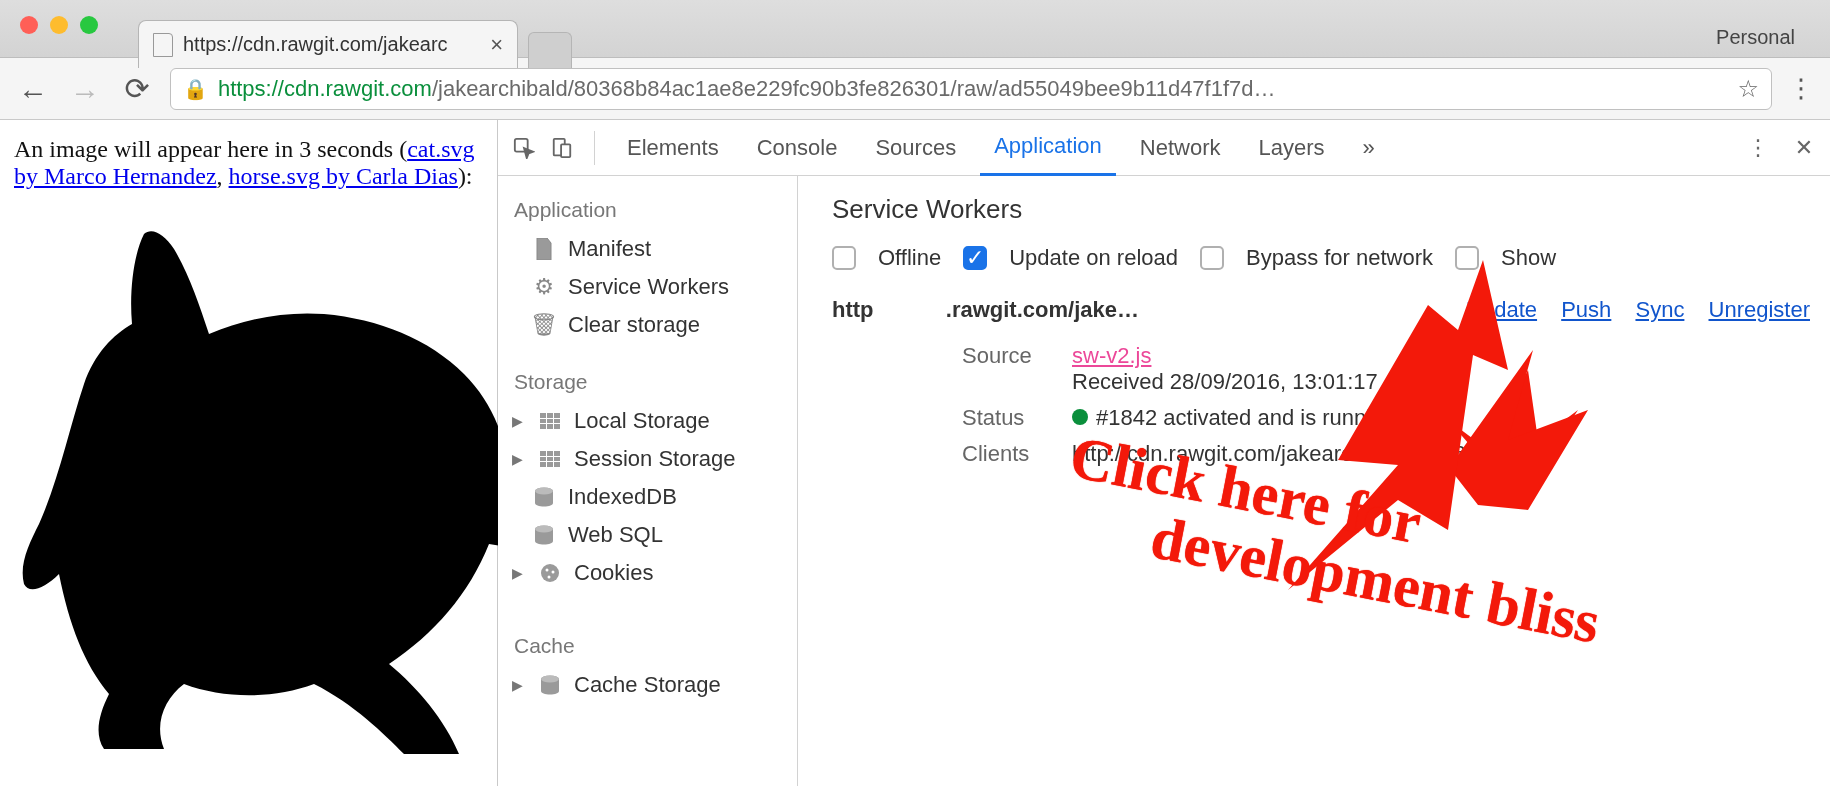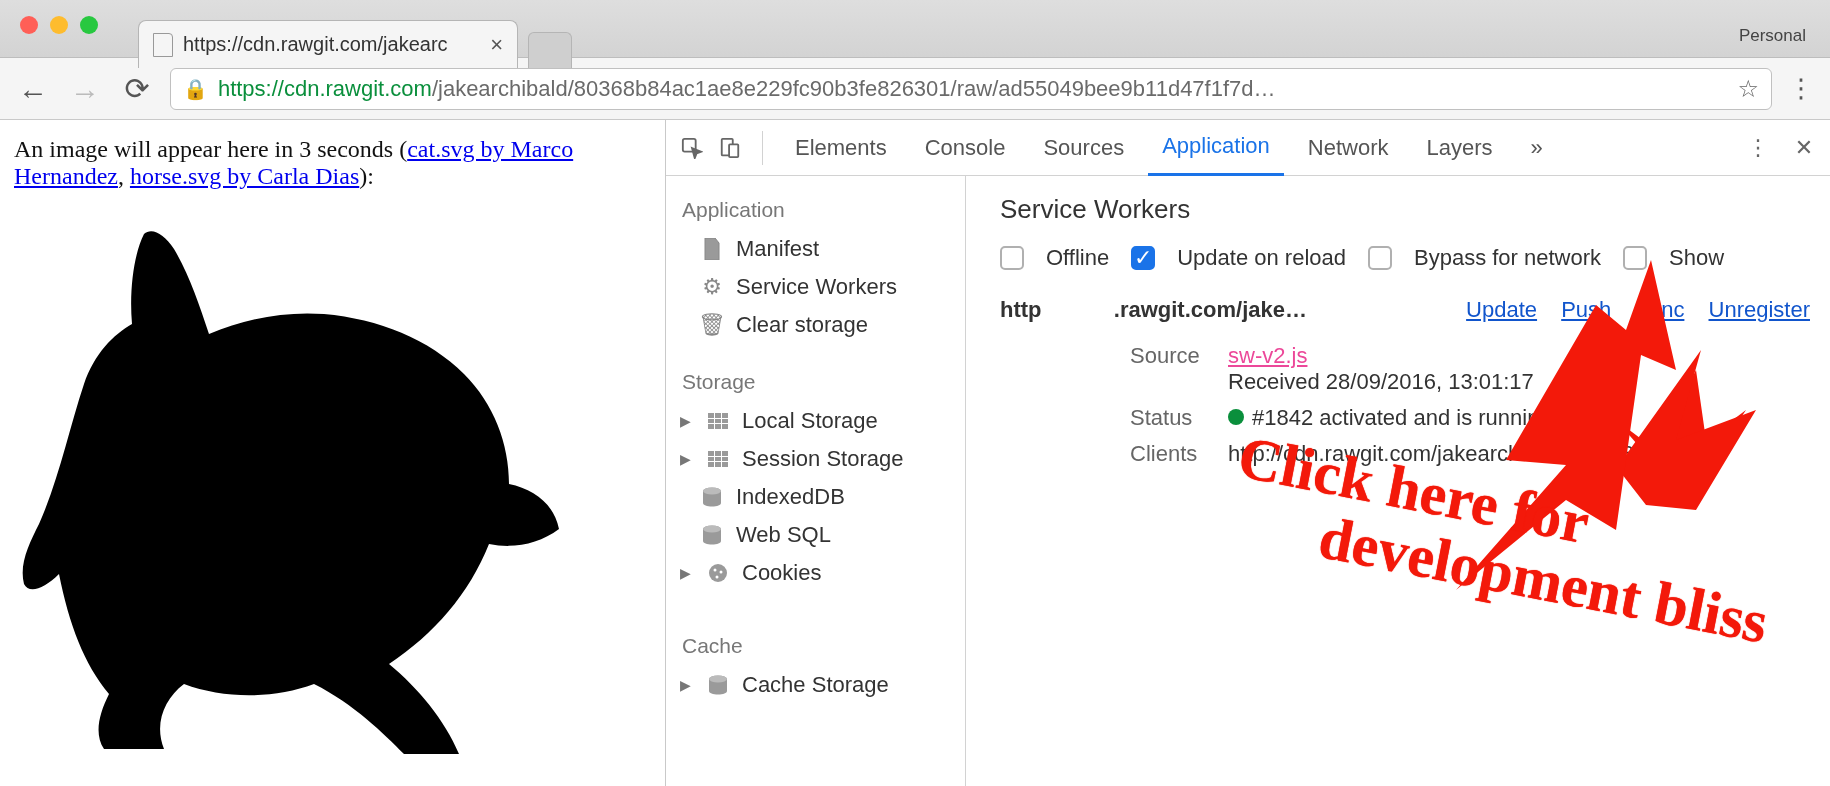--- a/index.html
+++ b/index.html
@@ -32,21 +32,21 @@
     gap:10px;
     position:relative; top:12px;
   }
   .tab .page-icon { width:20px;height:24px;border:1px solid #999;border-radius:0 4px 0 0; fill:#999; position:relative; }
   .tab .close { margin-left:auto; color:#555; font-size:22px; }
   .blank-tab {
     margin-left:10px; margin-top:10px;
     width:44px;height:36px;background:#cfcfcf;border:1px solid #b5b5b5;border-bottom:none;border-radius:6px 6px 0 0;
     position:relative; top:12px;
   }
-  .personal { position:absolute; right:24px; top:26px; font-size:17px; color:#444; }
+  .personal { position:absolute; right:35px; top:26px; font-size:20px; color:#444; }
   
   .toolbar {
     height: 62px; background:#f5f5f5; display:flex; align-items:center;
     padding: 0 14px; gap:14px; border-bottom:1px solid #c9c9c9;
   }
   .nav-btn { width:38px;height:38px;display:flex;align-items:center;justify-content:center;color:#555;font-size:30px; }
   .nav-btn.disabled{color:#bbb;}
   .urlbox {
     flex:1; height:42px; background:#fff; border:1px solid #c0c0c0; border-radius:6px;
     display:flex; align-items:center; padding:0 12px; font-size:22px; color:#444;
@@ -54,21 +54,21 @@
   }
   .lock { color:#0a8f3c; margin-right:10px; font-size:20px; }
   .url-host{color:#0a8f3c;}
   .url-path{color:#6a6a6a;}
   .url-scheme{color:#0a8f3c;}
   .star { margin-left:auto; color:#666; font-size:24px; }
   .kebab { width:30px;text-align:center;color:#555;font-size:26px; }
   
   .content { display:flex; height: calc(786px - 58px - 62px); background:#fff; }
   .page {
-    width: 666px; padding: 16px 0 0 14px;
+    width: 498px; padding: 16px 0 0 14px;
     font-family: 'Times New Roman', serif; font-size:24px; color:#111;
     border-right:1px solid #c9c9c9;
     position:relative;
   }
   .page a { color:#0000ee; text-decoration:underline; }
   .horse { margin-top:4px; }
   
   .devtools { flex:1; display:flex; flex-direction:column; background:#fff; position:relative; }
   .dt-tabs {
     height:56px; border-bottom:1px solid #d2d2d2;
@@ -93,21 +93,21 @@
     flex:1; padding: 18px 0 0 34px; font-size:22px; color:#333; position:relative;
     overflow:hidden;
   }
   .main h2{ font-size:26px; font-weight:400; color:#333; margin-bottom:20px;}
   .cb-row { display:flex; gap:22px; align-items:center; margin-bottom:26px; font-size:22px;}
   .cb { width:24px;height:24px;border:2px solid #b0b0b0;border-radius:5px;display:inline-flex;align-items:center;justify-content:center;}
   .cb.checked{ background:#1a73e8;border-color:#1a73e8;color:#fff;}
   .scope { display:flex; gap:20px; align-items:flex-start; margin-bottom:20px; flex-wrap:wrap;justify-content:space-between; }
   .scope b{ font-weight:700; }
   .scope .links a{ color:#1155cc; text-decoration:underline; margin-left:18px;}
-  .detail { display:flex; margin:10px 16px 10px 130px; font-size:22px; color:#333; gap:8px; align-items:flex-start;}
+  .detail { display:flex; margin:10px 16px 10px 130px; font-size:22px; color:#333; gap:20px; align-items:flex-start;}
   .detail .lbl{ width:90px; color:#666;}
   .detail a{ color:#ec4899; text-decoration:underline;}
   .status-dot{ width:16px;height:16px;border-radius:50%;background:#0a8f3c;display:inline-block;margin-right:8px;}
   
   .anno {
     position:absolute; pointer-events:none;
     left:560px; top:250px; width:700px; height:380px;
     z-index:50;
   }
   .anno-text{

